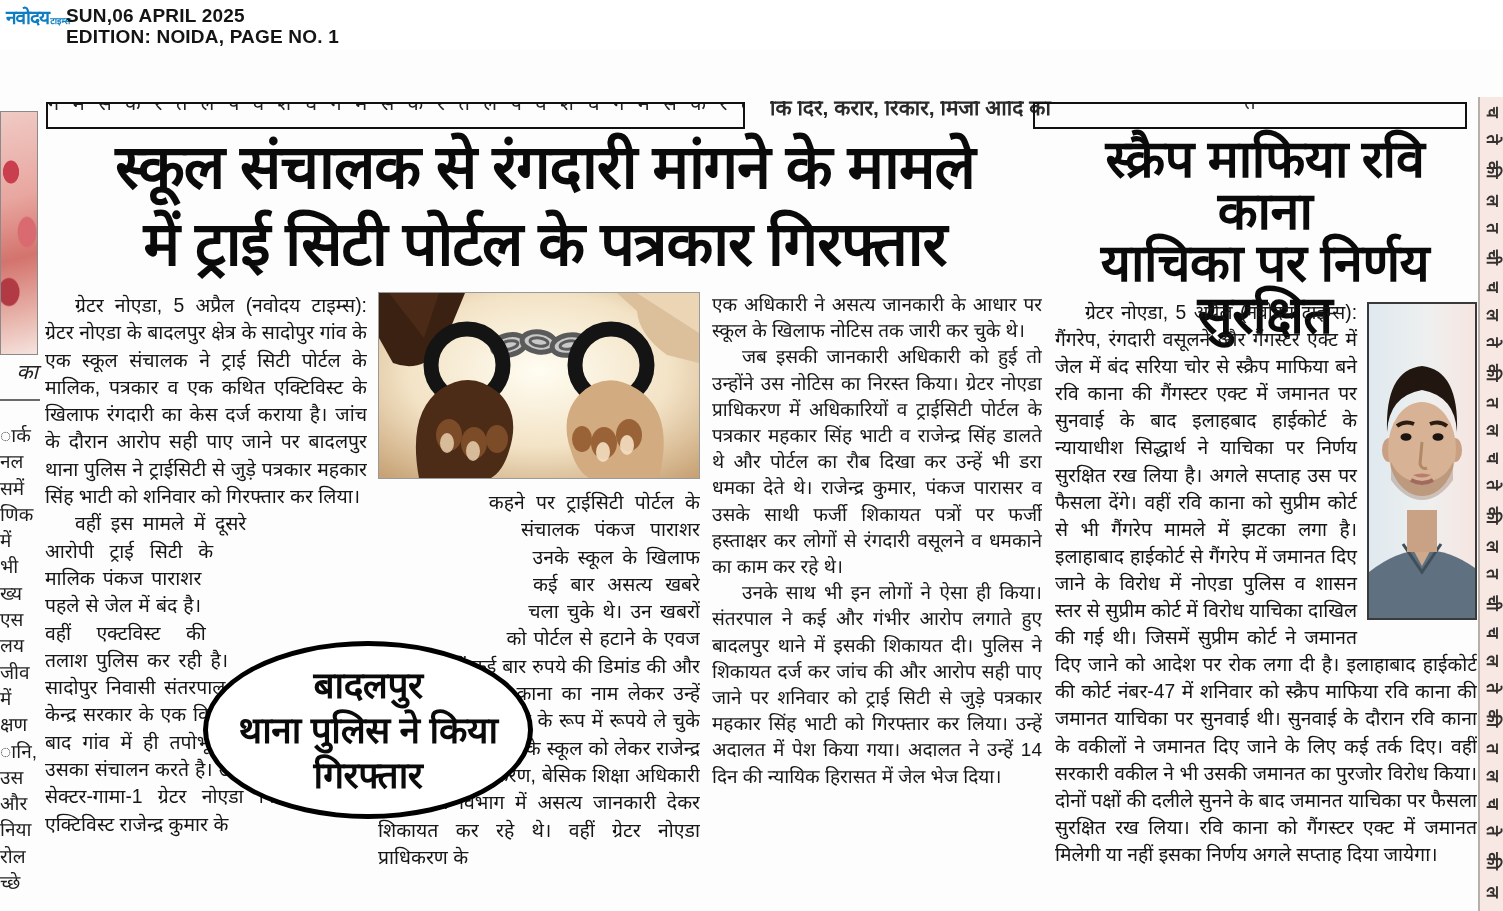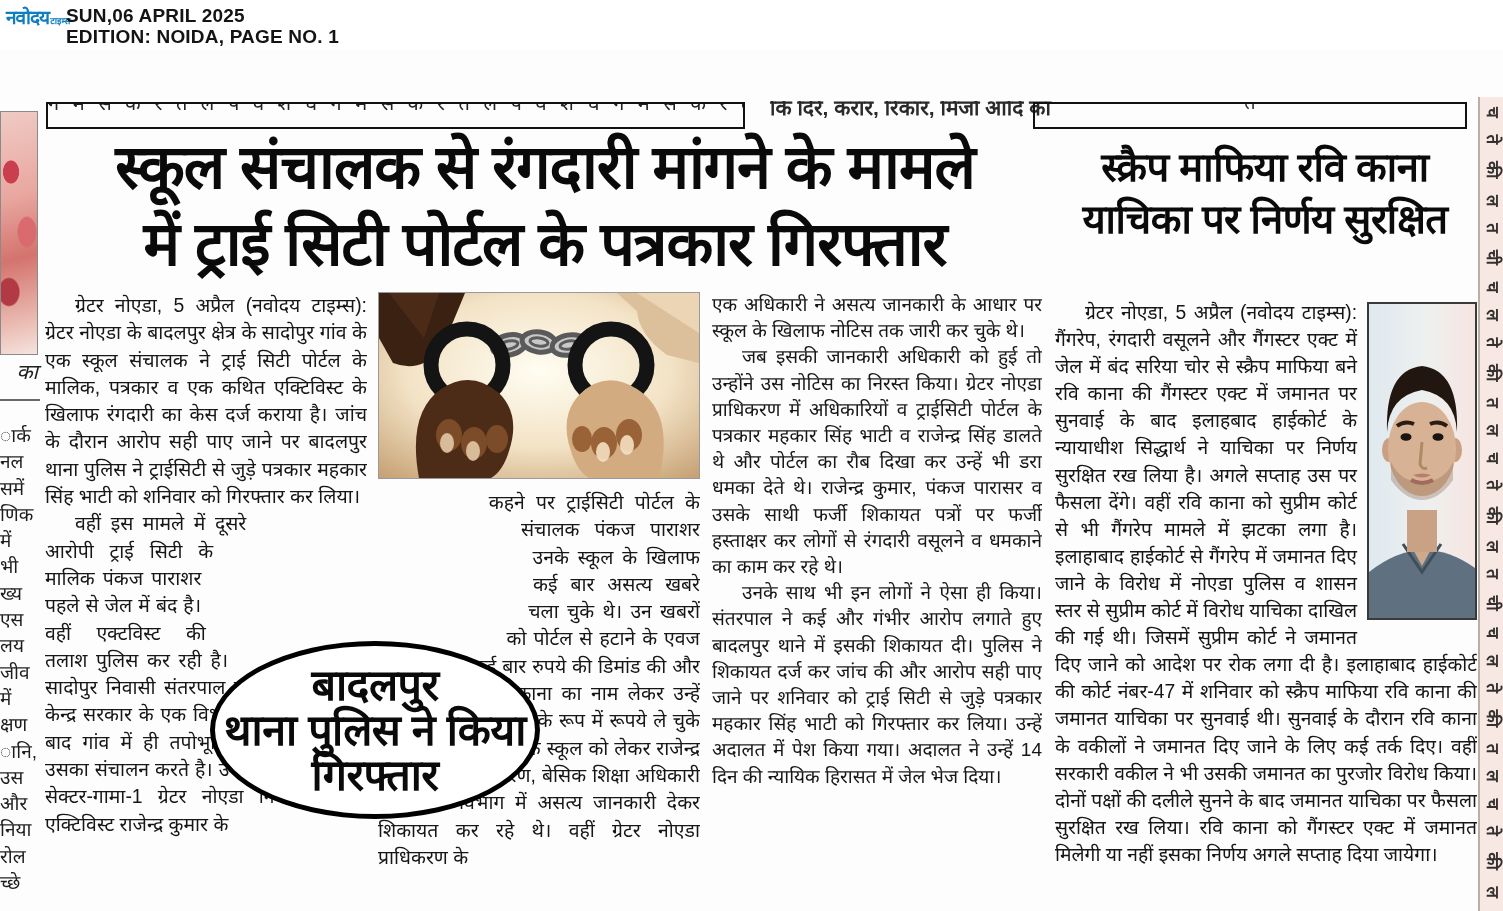--- a/index.html
+++ b/index.html
@@ -38,45 +38,45 @@
   .clipmid { position:absolute; left:770px; top:52px; width:345px; height:26px; overflow:hidden; }
   .clipmid .ct { margin-top:-8px; font-size:21px; font-weight:bold; color:#2a2a2a; white-space:nowrap; }
   .clipbox2 { position:absolute; left:1033px; top:53px; width:434px; height:27px; border:2px solid #111; overflow:hidden; text-align:center; }
   .clipbox2 .ct { margin-top:-16px; font-size:20px; color:#333; }
 
   
   .mhl { position:absolute; left:45px; top:80px; width:1000px; height:162px; text-align:center; color:#0a0a0a;
          font-weight:800; font-size:61px; line-height:77px; letter-spacing:-1px; }
 
   
-  .rhl { position:absolute; left:1055px; top:92px; width:420px; height:160px; text-align:center; color:#0a0a0a;
-         font-weight:800; font-size:40px; line-height:52px; letter-spacing:-0.5px; }
+  .rhl { position:absolute; left:1055px; top:84px; width:420px; height:160px; text-align:center; color:#0a0a0a;
+         font-weight:800; font-size:52px; line-height:52px; letter-spacing:-0.5px; }
 
   
   .col { position:absolute; top:243px; color:#161616; }
   #col1 { left:45px;  width:322px; height:630px; overflow:hidden; }
   #col2 { left:378px; width:322px; height:630px; overflow:hidden; }
   #col3 { left:712px; width:330px; height:630px; overflow:hidden; }
   .bt { font-size:19.4px; line-height:27.3px; text-align:justify; }
   #col3 .bt { font-size:19px; line-height:26.2px; }
   .ind { text-indent:30px; }
 
   .handcuffs { width:322px; height:187px; border:1px solid #9a9a9a; margin-bottom:10px; background:#f4e9d6; }
   .handcuffs svg { display:block; }
 
   .sp-r { float:right; width:162px; height:176px; margin-top:41px; margin-left:4px;
           shape-outside: ellipse(164px 88px at 164px 88px); }
   .sp-l { float:left; width:155px; height:176px; margin-top:152px; margin-right:4px;
           shape-outside: ellipse(160px 88px at -5px 88px); }
 
   
-  .oval { position:absolute; left:210px; top:592px; width:330px; height:178px; background:#ffffff;
+  .oval { position:absolute; left:203px; top:592px; width:330px; height:178px; background:#ffffff;
           border:5px solid #000; border-radius:50%; z-index:6;
           display:flex; flex-direction:column; align-items:center; justify-content:center;
-          font-weight:800; font-size:43px; line-height:45px; color:#0a0a0a; text-align:center; letter-spacing:-0.5px; }
+          font-weight:800; font-size:37px; line-height:45px; color:#0a0a0a; text-align:center; letter-spacing:-0.5px; }
 
   
   .rbody { position:absolute; left:1055px; top:250px; width:422px; height:622px; overflow:hidden; color:#161616; }
   .portrait { float:right; width:110px; height:318px; margin:3px 0 6px 10px; border:2px solid #3a3a3a; background:#e9eef1; }
   .portrait svg { display:block; }
   .rbody .bt { font-size:19.3px; line-height:27.1px; }
   .bhl-left { position:absolute; left:-30px; top:855px; z-index:8; font-weight:800; font-size:57px; color:#0d0d0d; white-space:nowrap; letter-spacing:-1px; }
 </style>
 </head>
 <body>

